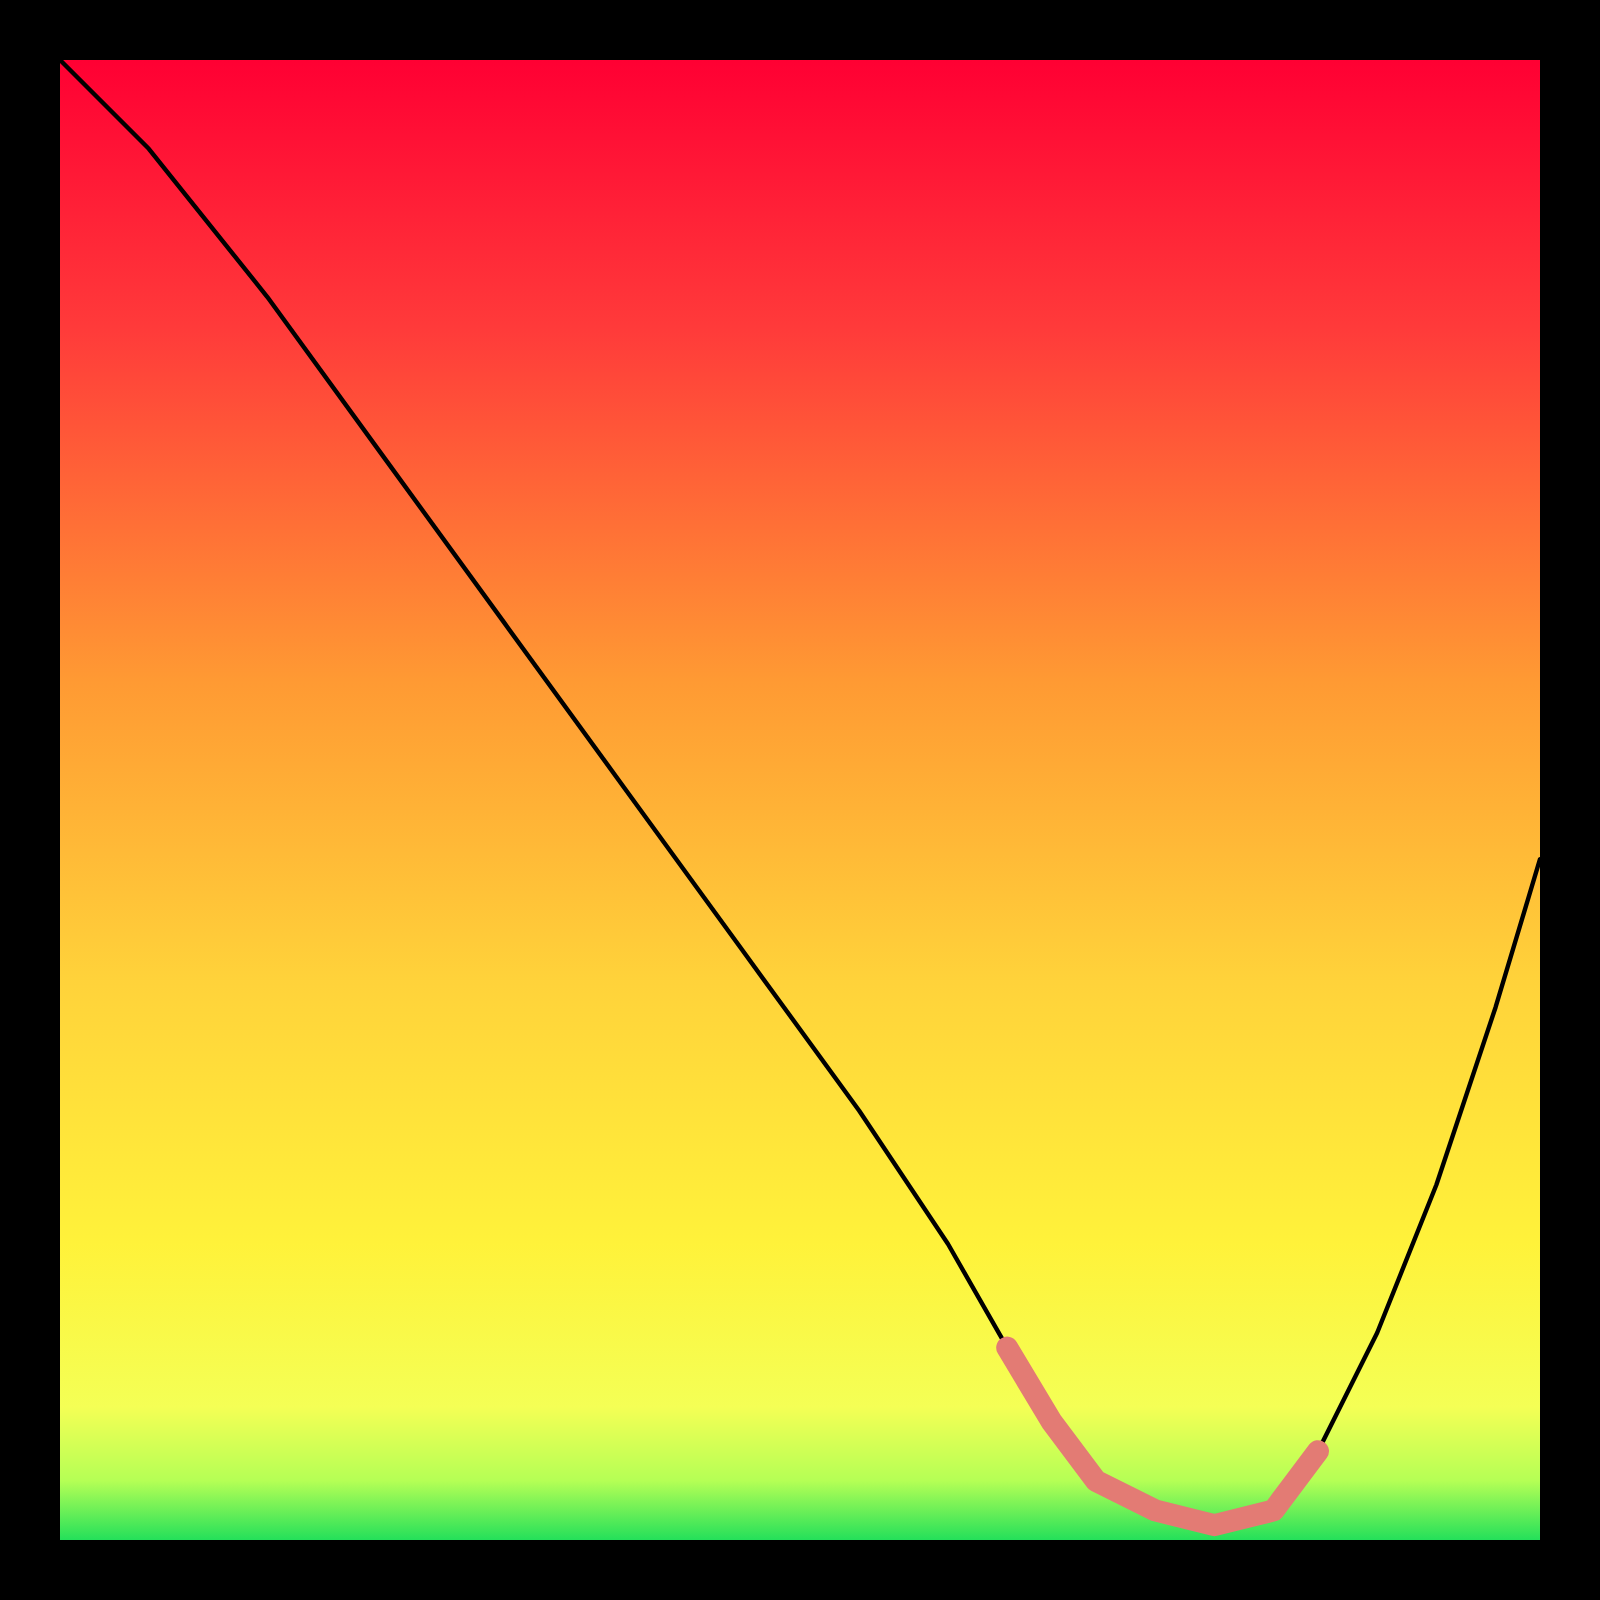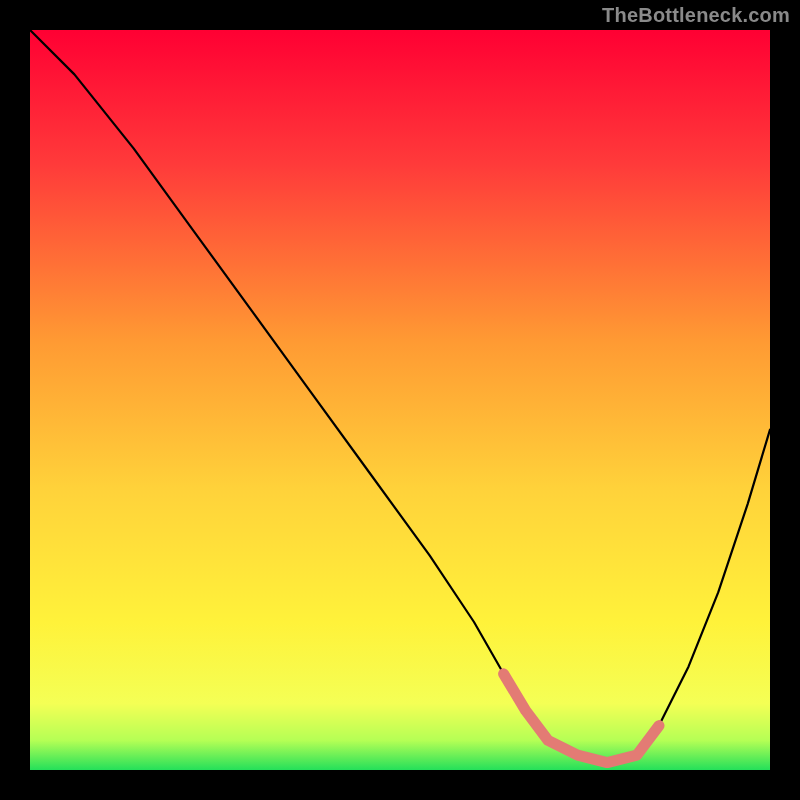--- a/index.html
+++ b/index.html
@@ -33,21 +33,20 @@
     top: 0;
     width: 800px;
     height: 800px;
     display: block;
   }
 </style>
 </head>
 <body>
 <div class="wrap">
 
-  <div class="attribution">TheBottleneck.com</div>
 
   <svg class="plot" viewBox="0 0 800 800">
     <defs>
 
       <linearGradient id="bgGrad" x1="0" y1="0" x2="0" y2="1">
         <stop id="g0" offset="0%" stop-color="#ff0033"></stop>
         <stop id="g1" offset="18%" stop-color="#ff3a3a"></stop>
         <stop id="g2" offset="42%" stop-color="#ff9a33"></stop>
         <stop id="g3" offset="62%" stop-color="#ffd23a"></stop>
         <stop id="g4" offset="80%" stop-color="#fff23a"></stop>

